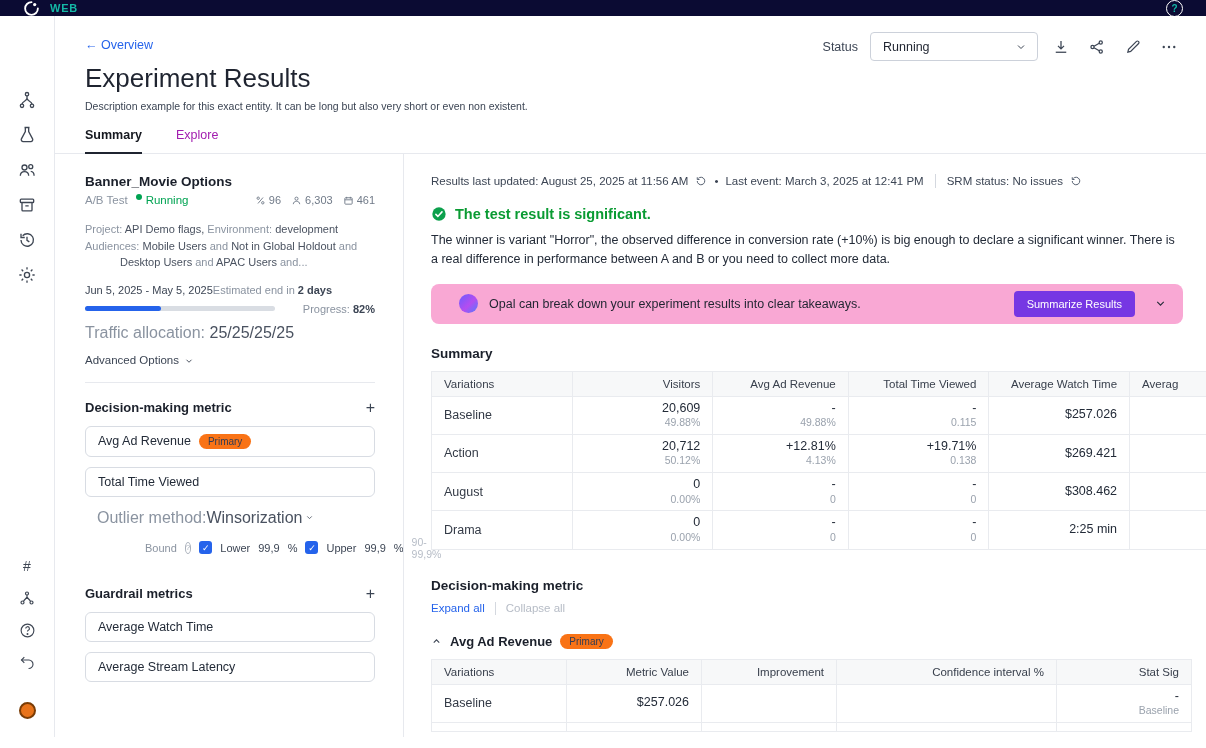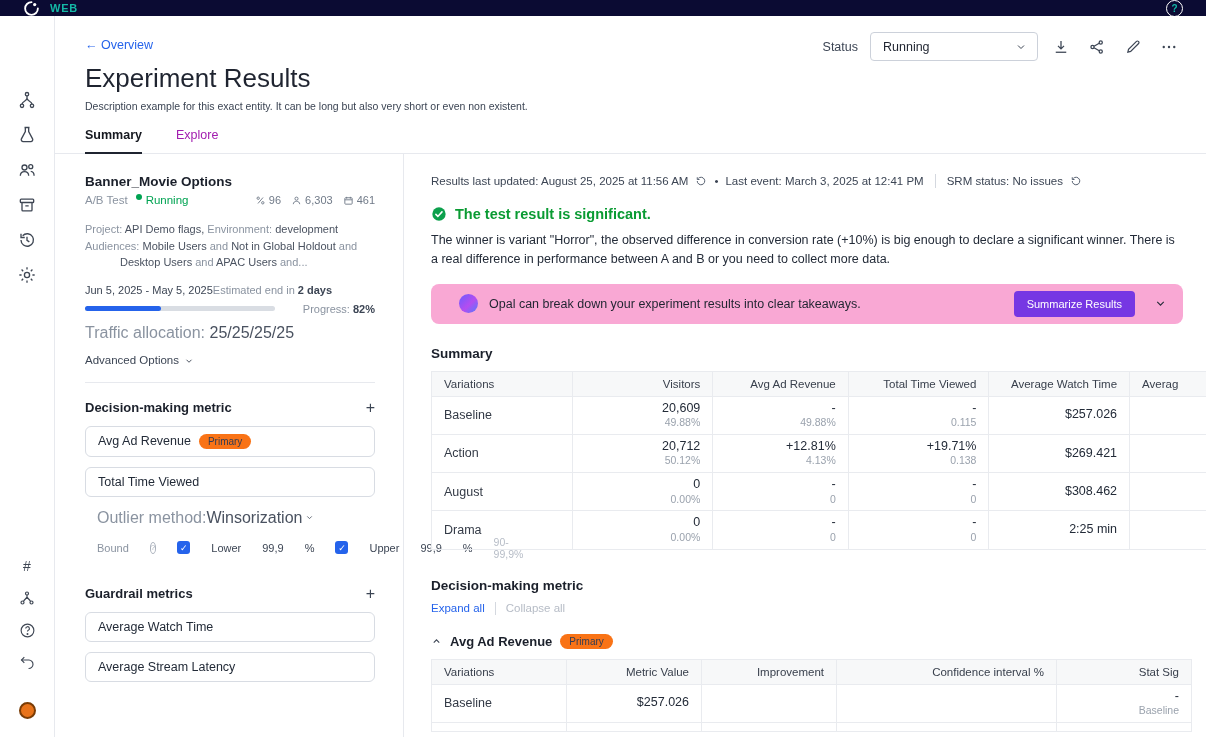--- a/index.html
+++ b/index.html
@@ -73,21 +73,21 @@
   .panel-divider { border:0; border-top:1px solid #e7e9ee; margin-top:16px; }
   .metric-header { margin-top:17px; display:flex; align-items:center; justify-content:space-between; }
   .metric-header .hdr { font-size:13px; font-weight:600; color:#1b202b; }
   .add-btn { font-size:16px; color:#3c4554; cursor:pointer; line-height:1; }
   .metric-card { margin-top:10px; border:1px solid #d8dce3; border-radius:6px; padding:7px 12px;
     font-size:12.5px; color:#232b38; display:flex; align-items:center; gap:8px; cursor:pointer; }
   .badge { background:#f97316; color:#333c52; font-size:10px; padding:2px 9px; border-radius:10px; white-space:nowrap; }
   .outlier-block { margin-top:12px; padding-left:12px; }
   .outlier-line1 { font-size:16px; color:#8a93a0; display:flex; align-items:flex-end; }
   .outlier-line1 .val { color:#4a5260; cursor:pointer; display:flex; align-items:center; gap:3px; }
-  .bound-line { margin-top:9px; display:flex; align-items:center; gap:21px; font-size:11px; color:#8a93a0; }
+  .bound-line { margin-top:9px; display:flex; align-items:center; gap:8px; font-size:11px; color:#8a93a0;margin-left:48px; }
   .bound-line .dark { color:#3c4554; }
   .checkbox { width:13px; height:13px; border-radius:3px; background:#2563eb; color:#fff; font-size:9px;
     display:flex; align-items:center; justify-content:center; cursor:pointer; flex-shrink:0; }
   .range-hint { margin-left:auto; color:#b7bdc7; font-size:10.5px; }
   .info-dot { width:12px; height:12px; border:1px solid #a8afba; border-radius:50%; color:#a8afba; font-size:8px;
     display:flex; align-items:center; justify-content:center; }
 
   
   .meta-row { display:flex; align-items:center; gap:7px; font-size:11.5px; color:#3c4554; flex-wrap:nowrap; }
   .meta-row .sep { color:#3c4554; }

